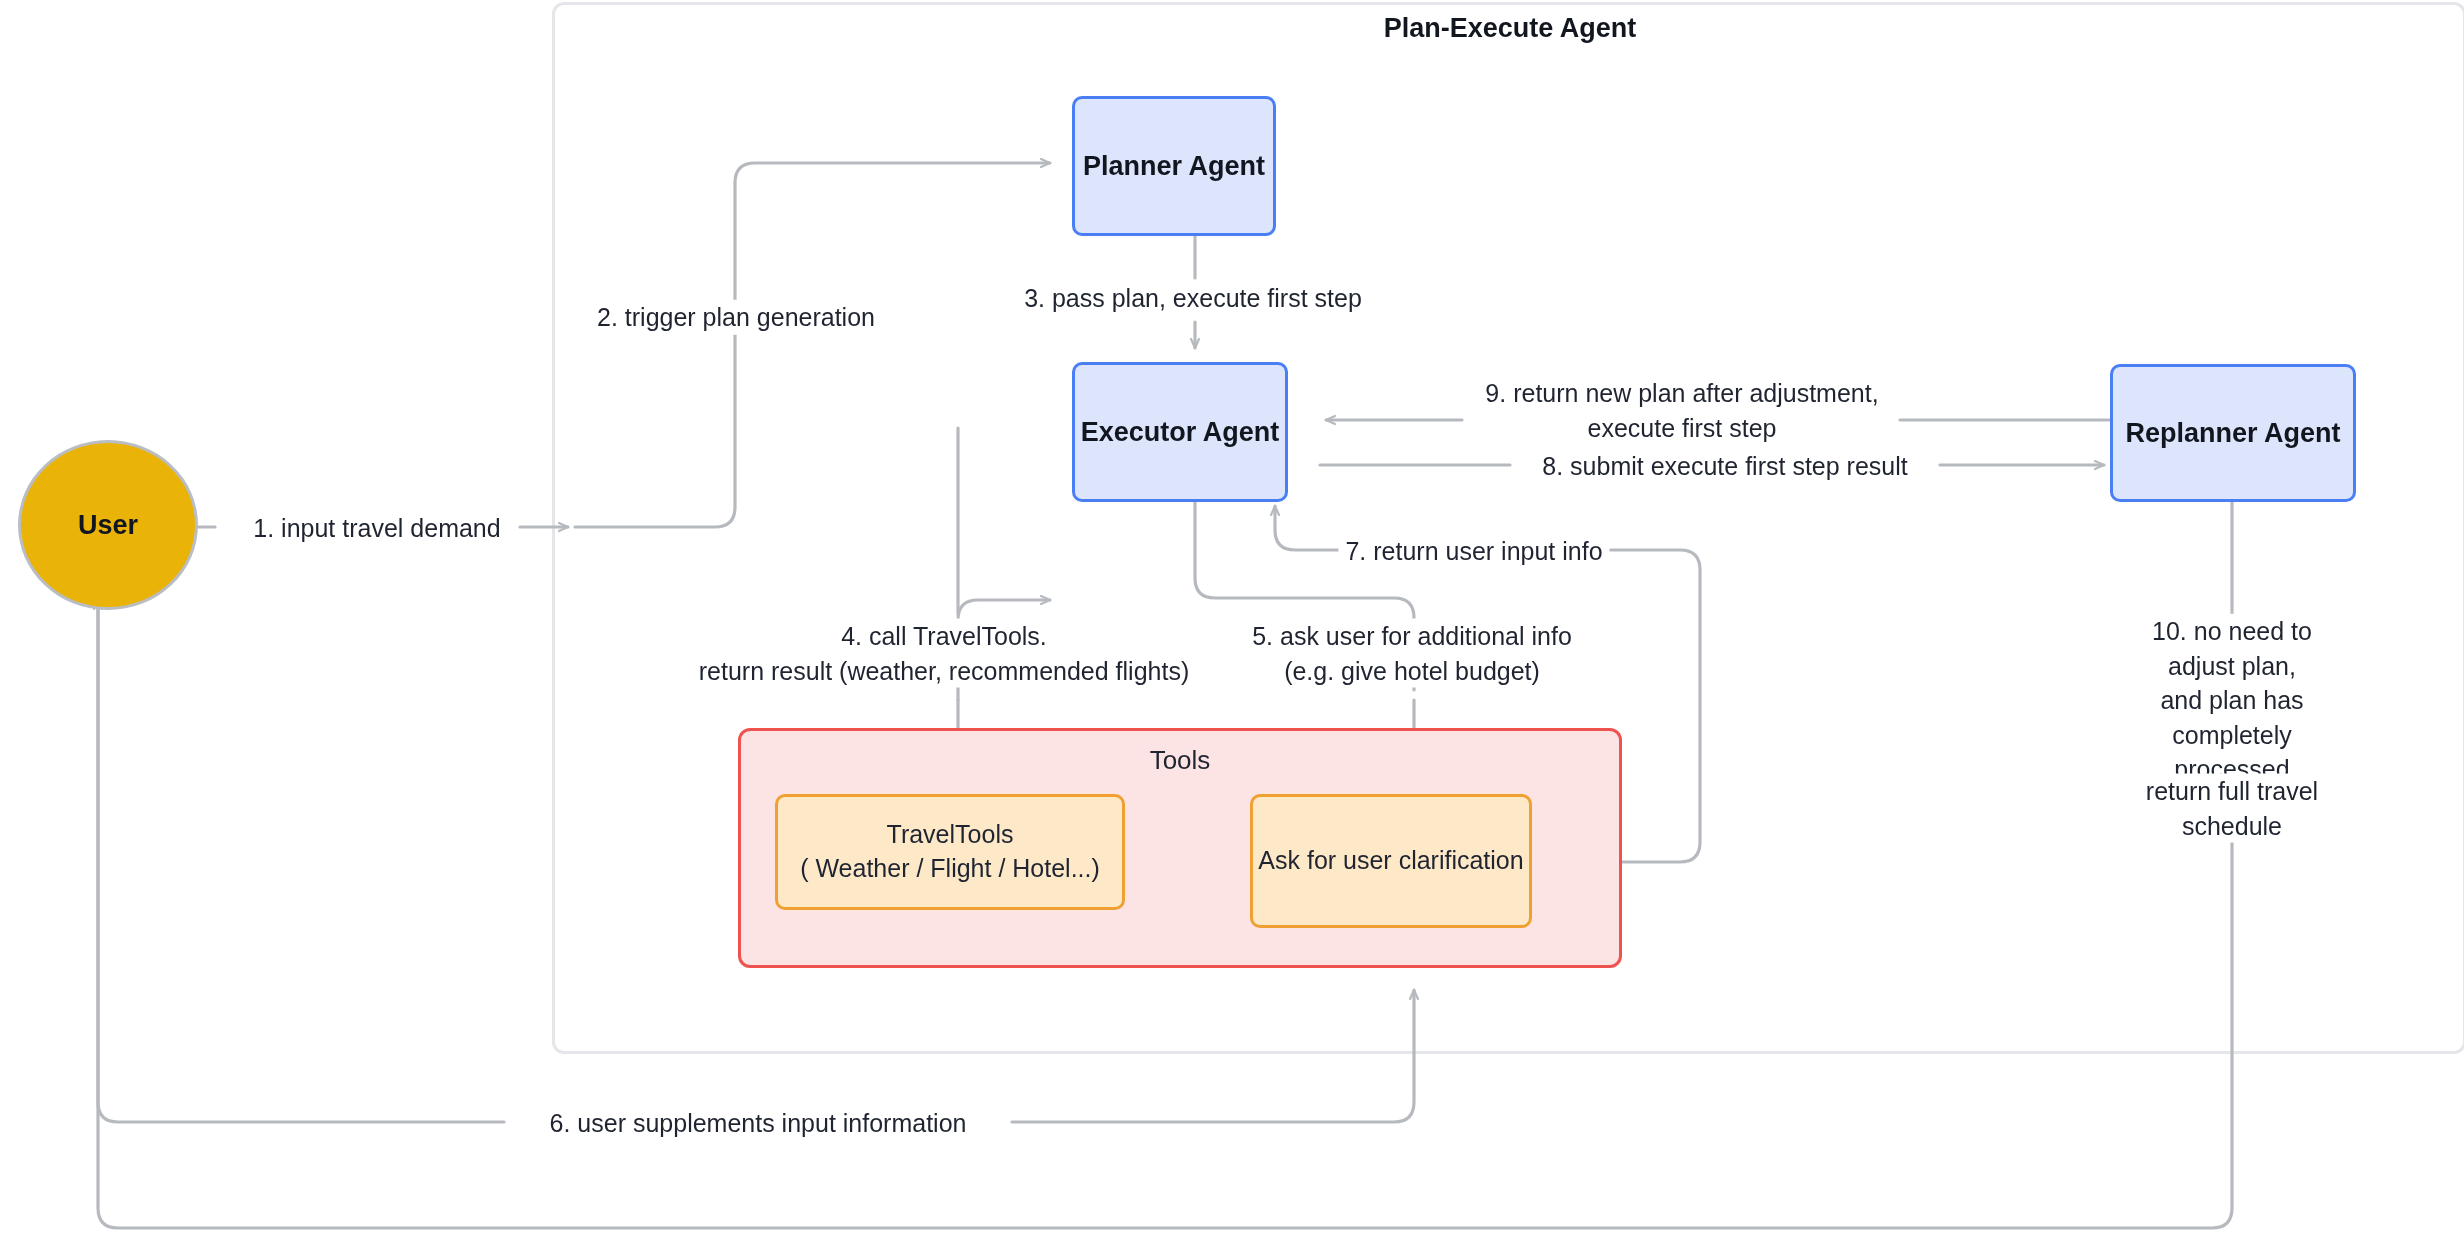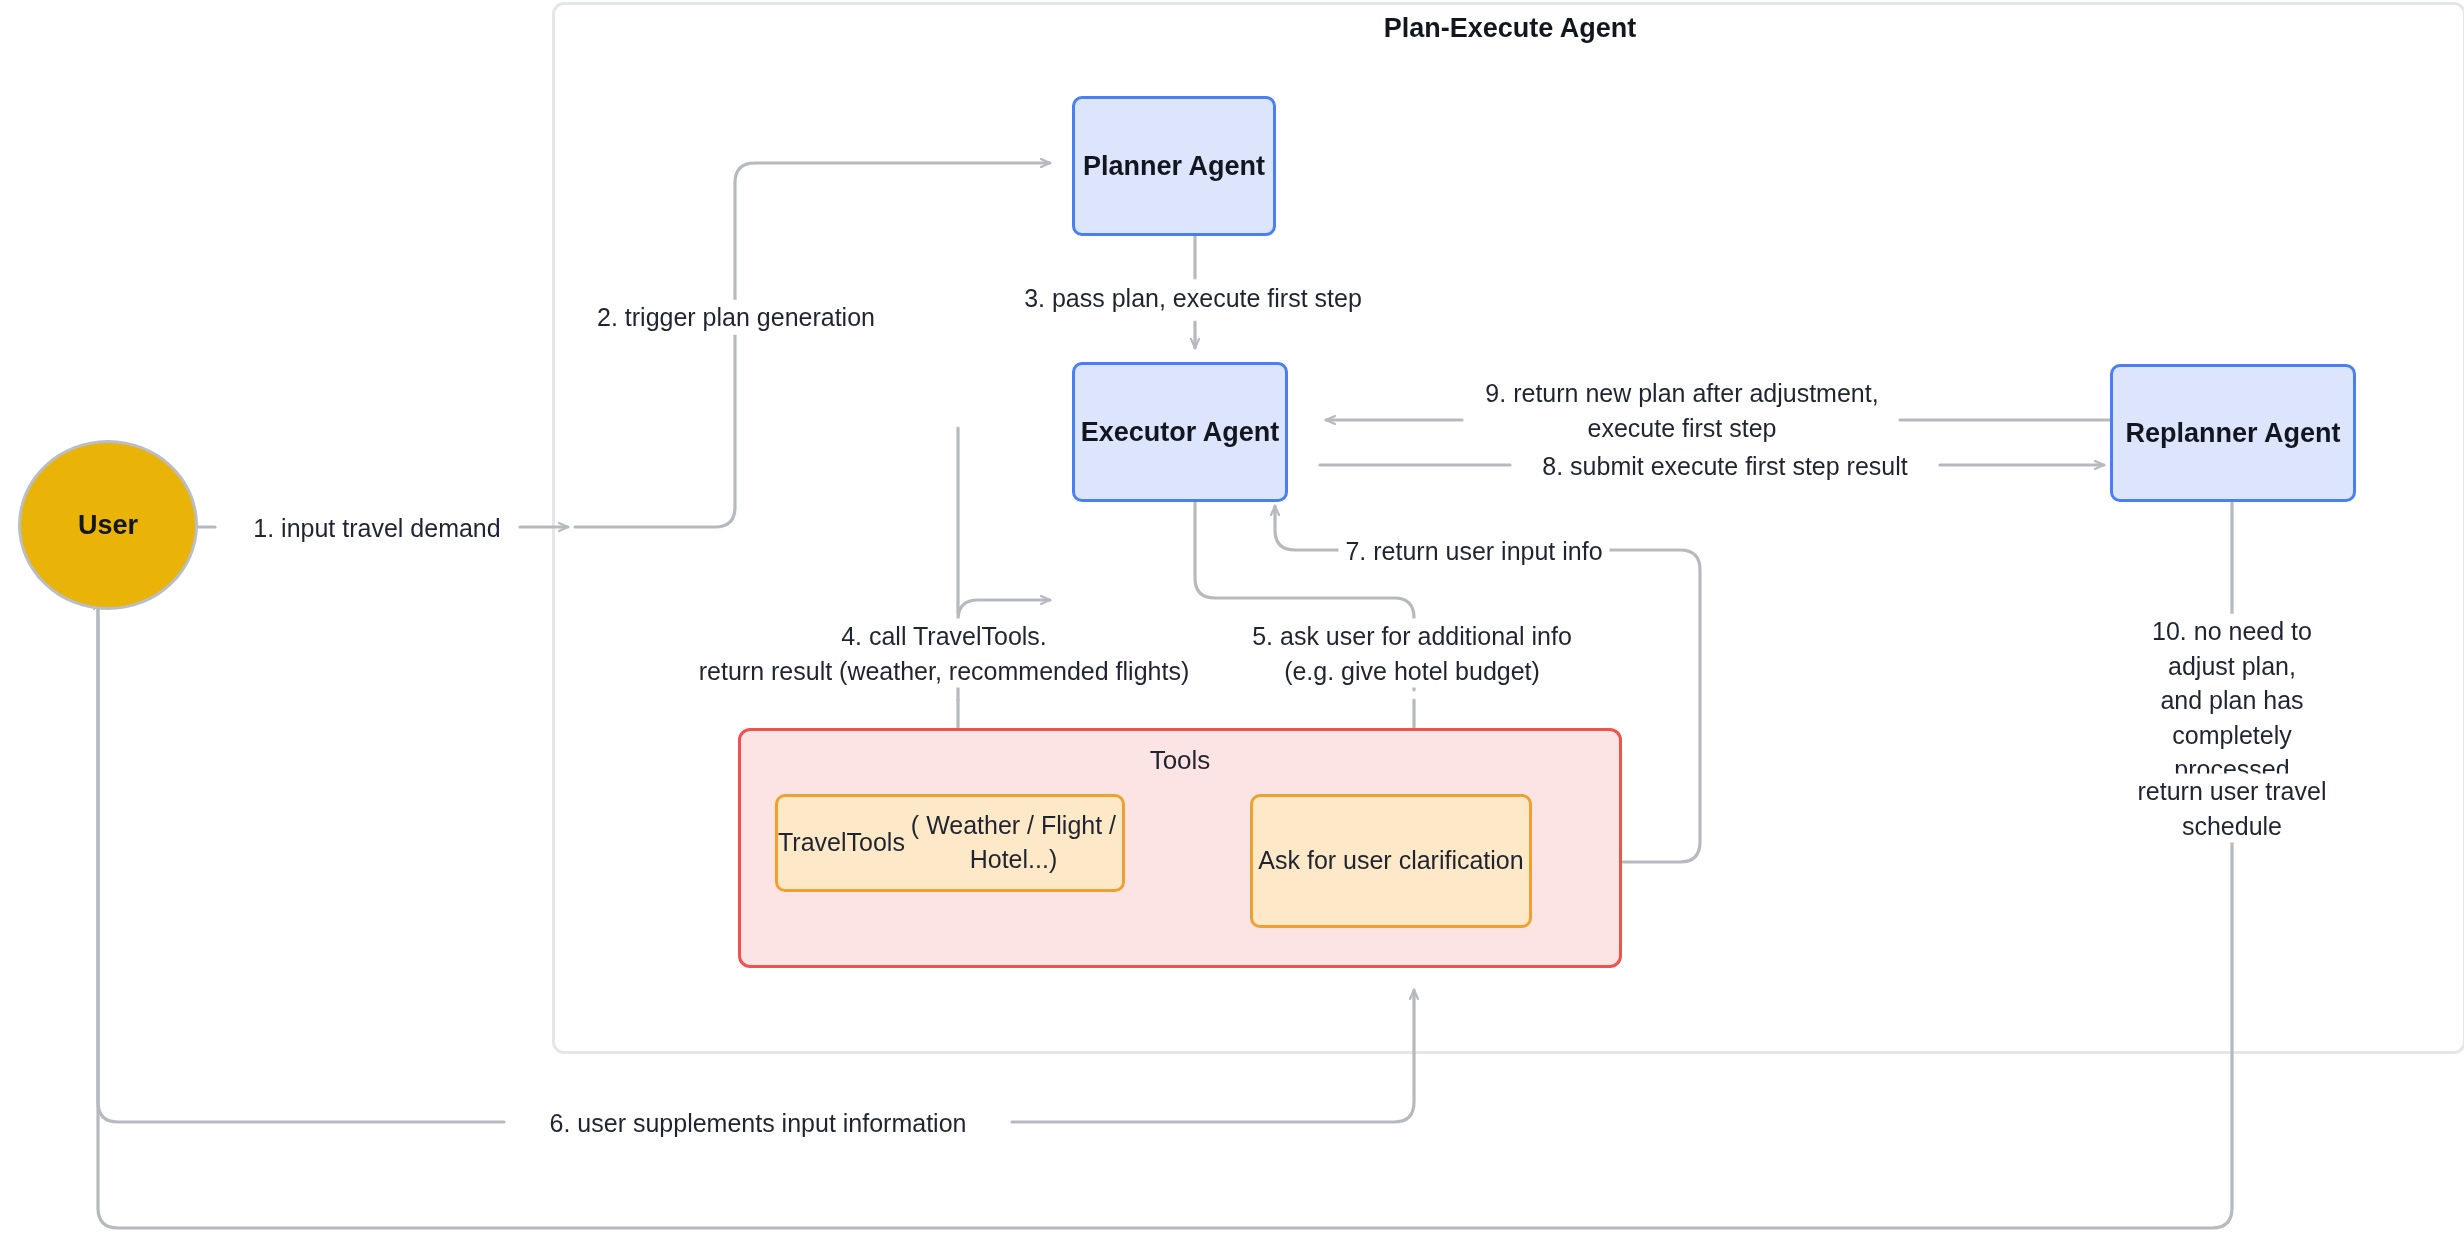--- a/index.html
+++ b/index.html
@@ -94,21 +94,21 @@
     <span>Executor Agent</span>
   </div>
 
   <div class="node agent-box" style="left:2110px;top:364px;width:246px;height:138px;">
     <span>Replanner Agent</span>
   </div>
 
   <div class="node tools-container" style="left:738px;top:728px;width:884px;height:240px;"></div>
   <div class="tools-title lbl-center" style="left:1180px;top:760px;text-align:right;">Tools</div>
 
-  <div class="node tool-box" style="left:775px;top:794px;width:350px;height:98px;">
+  <div class="node tool-box" style="left:775px;top:794px;width:350px;height:116px;flex-direction:column;">
     <span>TravelTools</span>
     <span>( Weather / Flight / Hotel...)</span>
   </div>
 
   <div class="node tool-box" style="left:1250px;top:794px;width:282px;height:134px;">
     <span>Ask for user clarification</span>
   </div>
 
   <div class="edge-label lbl-center" style="left:377px;top:528px;">1. input travel demand</div>
 
@@ -127,15 +127,15 @@
   <div class="edge-label lbl-center" style="left:1474px;top:551px;">7. return user input info</div>
 
   <div class="edge-label lbl-center" style="left:1725px;top:466px;">8. submit execute first step result</div>
 
   <div class="edge-label lbl-center" style="left:1682px;top:410px;">9. return new plan after adjustment,
 execute first step</div>
 
   <div class="edge-label lbl-center" style="left:2232px;top:700px;">10. no need to adjust plan,
 and plan has completely processed</div>
 
-  <div class="edge-label lbl-center" style="left:2232px;top:808px;">return user travel schedule</div>
+  <div class="edge-label lbl-center" style="left:2232px;top:808px;">return full travel schedule</div>
 
 </div>
 
 </body></html>

